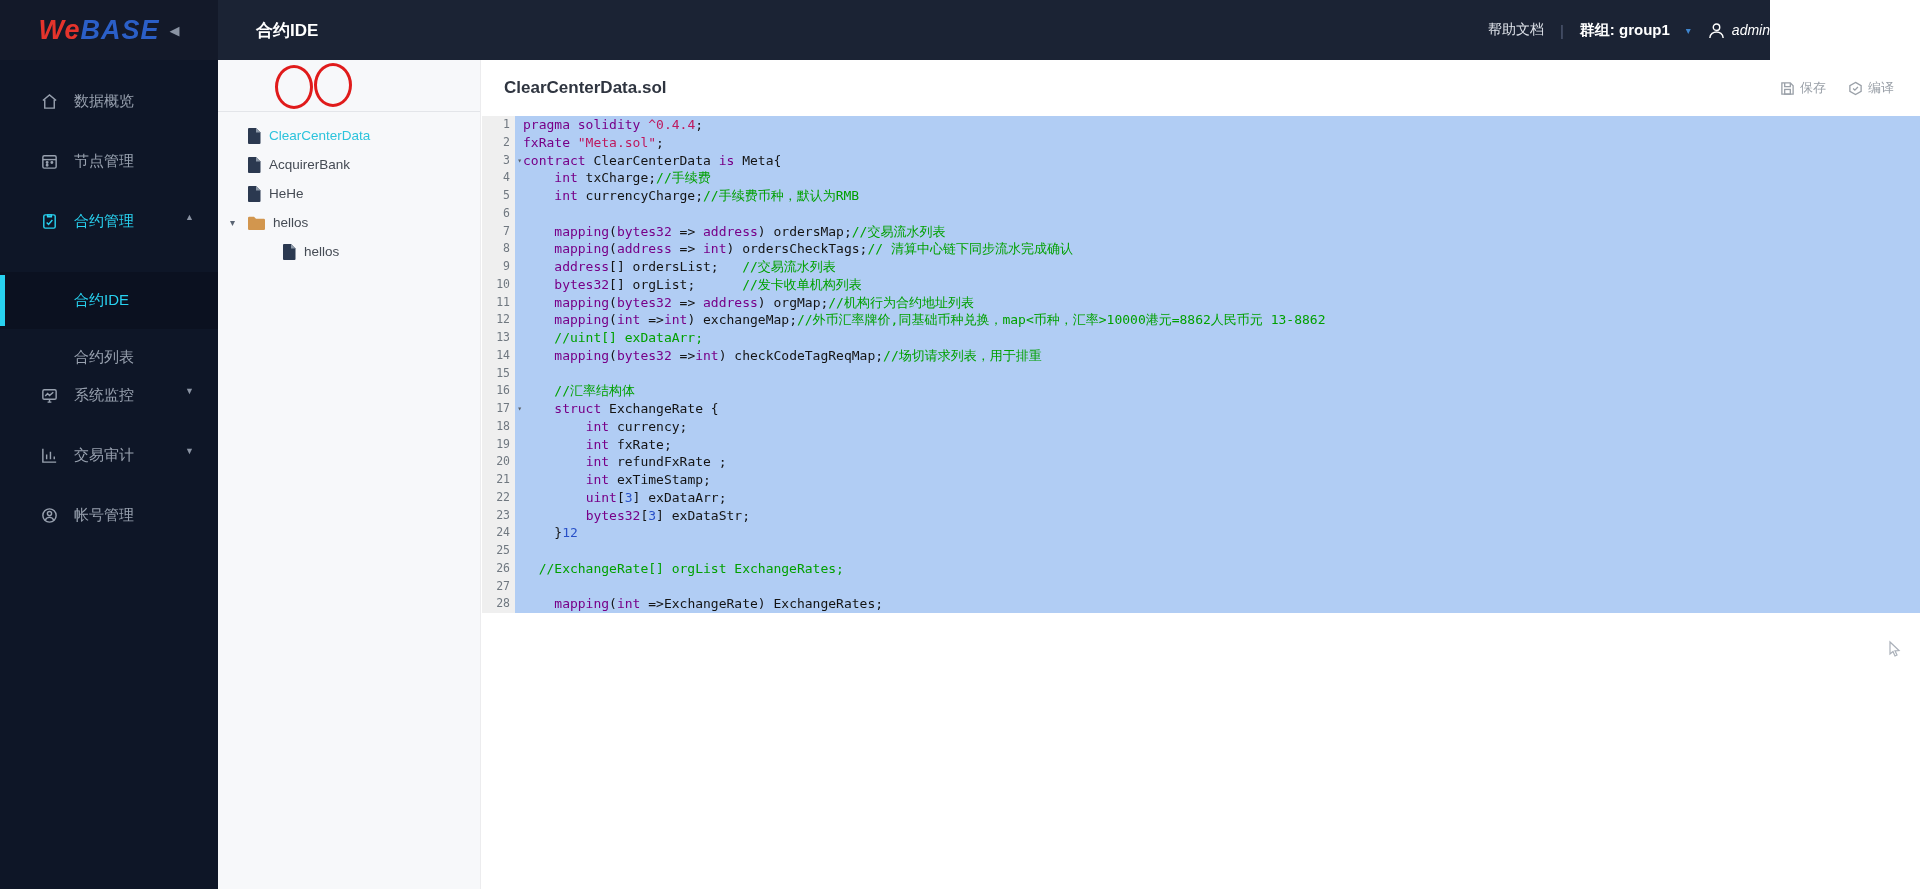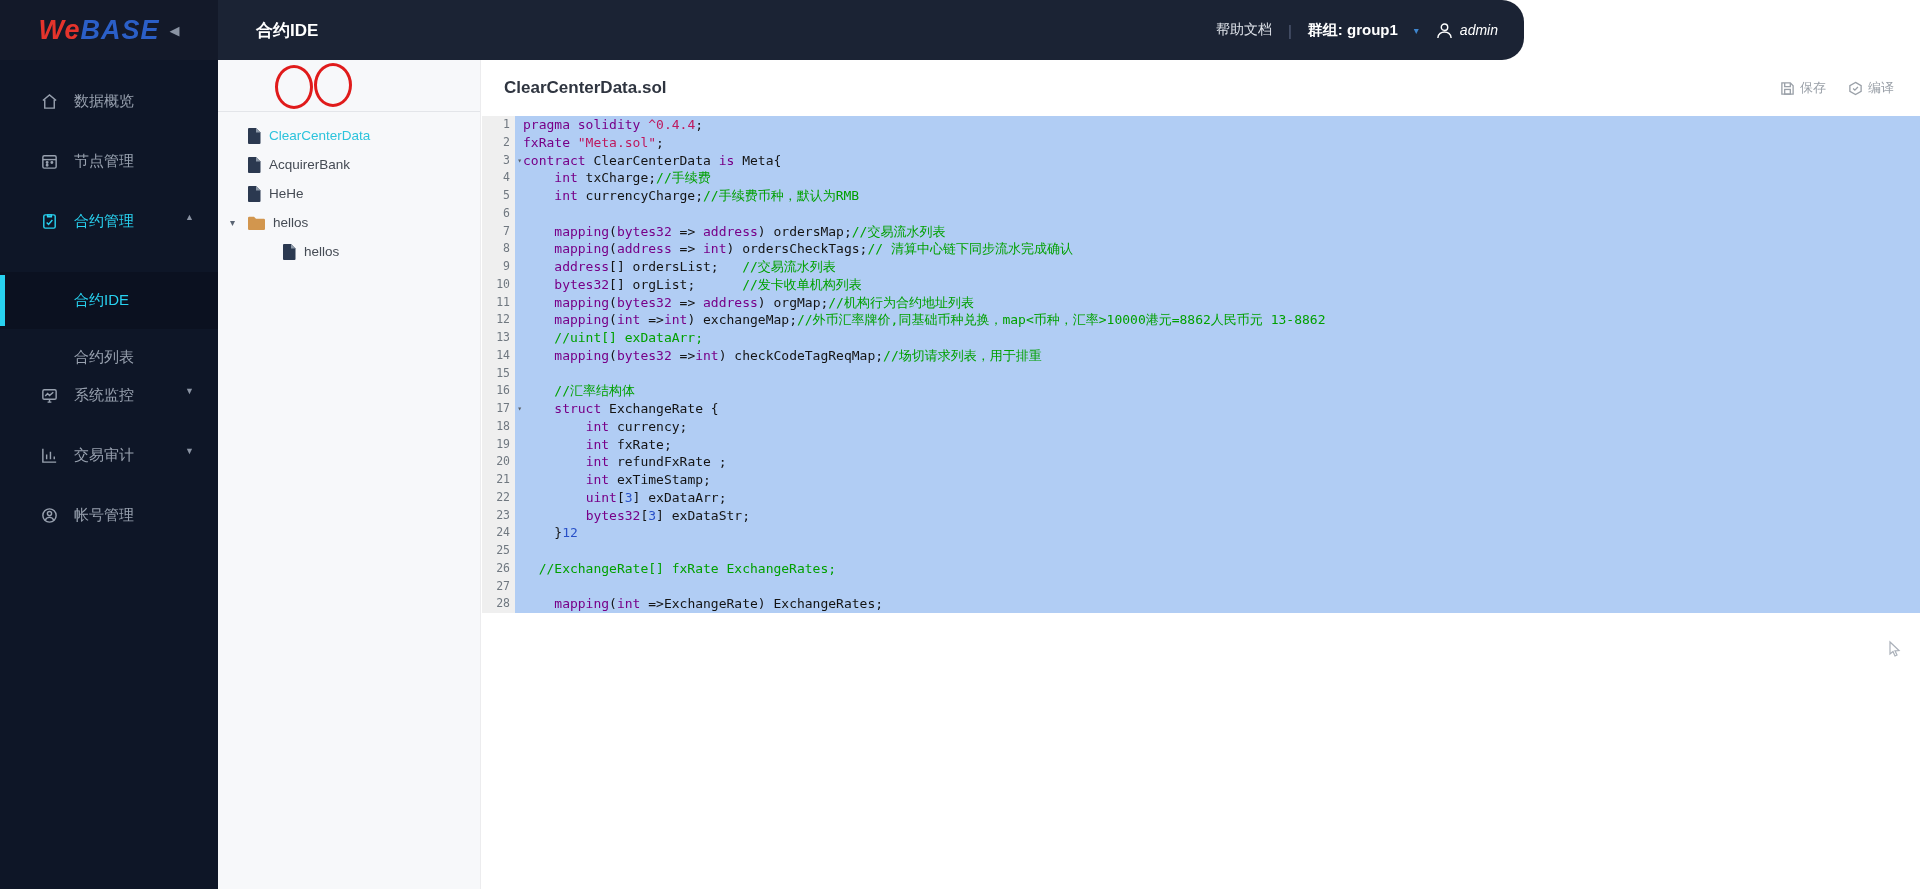--- a/index.html
+++ b/index.html
@@ -2,30 +2,30 @@
 <html style="--accent: #28d2f0;"><head>
 <meta charset="utf-8">
 <style>
   * { margin:0; padding:0; box-sizing:border-box; }
   html,body { width:1920px; height:889px; overflow:hidden;
     font-family:"Liberation Sans", sans-serif; background:#fff; }
 
   .app { position:relative; width:1920px; height:889px; }
 
   
-  .header { position:absolute; top:0; left:0; width:1524px; height:60px;
-    background:#1b2334; display:flex; align-items:center; z-index:5;border-radius:22px; }
+  .header { position:absolute; top:0; left:0; width:1770px; height:60px;
+    background:#1b2334; display:flex; align-items:center; z-index:5; }
   .logo-area { width:218px; height:60px; background:#131929; display:flex;
     align-items:center; justify-content:center; gap:10px; flex:0 0 218px; }
   .logo { font-size:27px; font-weight:bold; font-style:italic; letter-spacing:1px; }
   .logo .we { color:#e5342c; } .logo .base { color:#2b5fc7; }
   .collapse-arrow { color:#8a93a3; font-size:13px; cursor:pointer; }
   .page-title { color:#fff; font-size:17px; font-weight:bold; margin-left:38px; }
   .header-right { margin-left:auto; display:flex; align-items:center; gap:16px;
-    padding-right:26px; color:#dfe3ea; font-size:14px; }
+    color:#dfe3ea; font-size:14px; }
   .header-sep { color:#55607a; font-size:15px; }
   .group-label { font-weight:bold; color:#fff; font-size:15px; }
   .group-chev { color:#3f86cf; font-size:10px; }
   .user { display:flex; align-items:center; gap:6px;justify-content:flex-end; }
   .user-name { font-style:italic; color:#fff; font-size:14px; }
 
   
   .sidebar { position:absolute; top:60px; left:0; width:218px; height:829px;
     background:#0e1627; padding-top:32px; }
   .side-item { position:relative; height:60px; display:flex; align-items:flex-start;
@@ -316,21 +316,21 @@
           <div class="code-line"><span class="tk-pl">    </span><span class="tk-cmt">//汇率结构体</span></div>
           <div class="code-line"><span class="tk-pl">    </span><span class="tk-kw">struct</span><span class="tk-pl"> ExchangeRate {</span></div>
           <div class="code-line"><span class="tk-pl">        </span><span class="tk-kw">int</span><span class="tk-pl"> currency;</span></div>
           <div class="code-line"><span class="tk-pl">        </span><span class="tk-kw">int</span><span class="tk-pl"> fxRate;</span></div>
           <div class="code-line"><span class="tk-pl">        </span><span class="tk-kw">int</span><span class="tk-pl"> refundFxRate ;</span></div>
           <div class="code-line"><span class="tk-pl">        </span><span class="tk-kw">int</span><span class="tk-pl"> exTimeStamp;</span></div>
           <div class="code-line"><span class="tk-pl">        </span><span class="tk-kw">uint</span><span class="tk-pl">[</span><span class="tk-num">3</span><span class="tk-pl">] exDataArr;</span></div>
           <div class="code-line"><span class="tk-pl">        </span><span class="tk-kw">bytes32</span><span class="tk-pl">[</span><span class="tk-num">3</span><span class="tk-pl">] exDataStr;</span></div>
           <div class="code-line"><span class="tk-pl">    }</span><span class="tk-num">12</span></div>
           <div class="code-line"></div>
-          <div class="code-line"><span class="tk-pl">  </span><span class="tk-cmt">//ExchangeRate[] fxRate ExchangeRates;</span></div>
+          <div class="code-line"><span class="tk-pl">  </span><span class="tk-cmt">//ExchangeRate[] orgList ExchangeRates;</span></div>
           <div class="code-line"></div>
           <div class="code-line"><span class="tk-pl">    </span><span class="tk-kw">mapping</span><span class="tk-pl">(</span><span class="tk-kw">int</span><span class="tk-pl"> =&gt;ExchangeRate) ExchangeRates;</span></div>
         </div>
     </div>
     <svg class="mouse-cursor" width="16" height="18" viewBox="0 0 16 18" fill="#fff" stroke="#aab0b9" stroke-width="1.2">
         <path d="M4 2 L4 14 L7 11.5 L9 16 L11 15 L9 10.8 L13 10.5 Z"></path>
       </svg>
   </div>
 
 </div>

